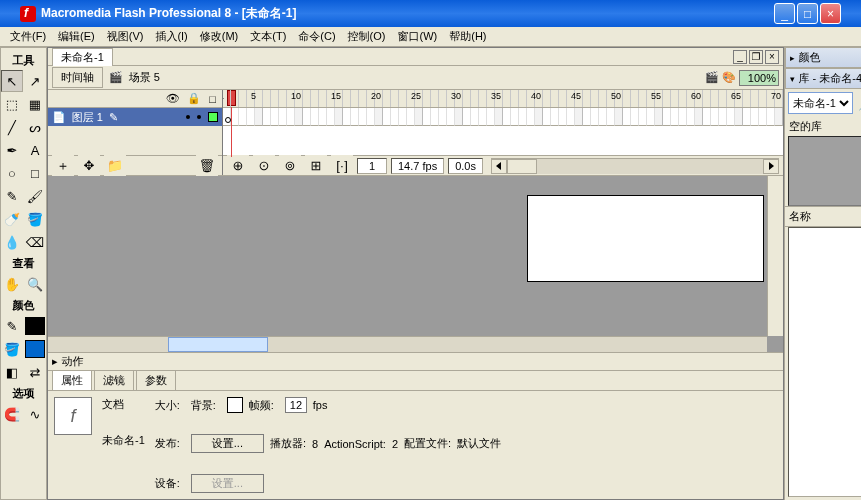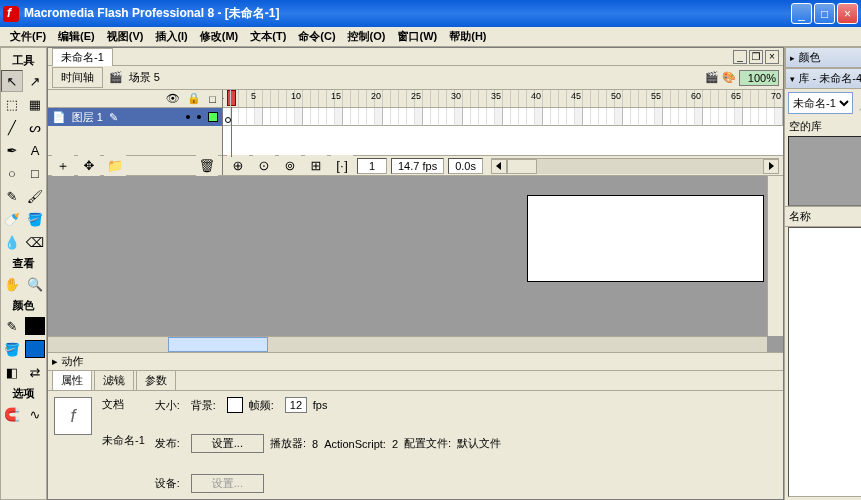--- a/index.html
+++ b/index.html
@@ -1,27 +1,27 @@
 <!DOCTYPE html>
 <html><head>
 <meta charset="utf-8">
 <style>
 * { margin: 0; padding: 0; box-sizing: border-box; font-family: "Microsoft Sans Serif", Tahoma, sans-serif; font-size: 11px; }
 body { background: #ece9d8; width: 861px; height: 500px; overflow: hidden; }
 
-.titlebar { background: linear-gradient(#0a5dd8,#2c7bea,#0a5dd8); height: 27px; display: flex; align-items: center; color: #fff; padding: 0 3px; }
+.titlebar { background: linear-gradient(#0a5dd8,#2c7bea,#0a5dd8); height: 27px; display: flex; align-items: center; color: #fff; padding: 0 20px; }
 .titlebar .icon { width: 16px; height: 16px; background: #d00; border-radius: 3px; margin-right: 5px; position: relative; }
 .titlebar .icon::after { content: "f"; position: absolute; color: #fff; font-weight: bold; font-style: italic; left: 4px; top: 0; font-size: 12px; }
 .titlebar .title { flex: 1; font-size: 12px; font-weight: bold; }
 .winbtns { display: flex; gap: 2px; }
 .winbtn { width: 21px; height: 21px; background: linear-gradient(#6fa3e8,#2c7bea); border: 1px solid #fff; border-radius: 3px; color: #fff; display: flex; align-items: center; justify-content: center; cursor: pointer; font-family: Arial; font-size: 12px; }
 .winbtn.close { background: linear-gradient(#e88,#d44); }
 
 .menubar { background: #ece9d8; height: 20px; display: flex; align-items: center; padding: 0 4px; border-bottom: 1px solid #aca899; }
-.menuitem { padding: 2px 6px; cursor: default; font-weight: bold; }
+.menuitem { padding: 2px 6px; cursor: default; }
 
 .body { display: flex; height: calc(500px - 27px - 20px); }
 
 .tools { width: 60px; background: #ece9d8; border: 1px solid #aca899; display: flex; flex-direction: column; align-items: center; padding-top: 2px; }
 .section-label { font-size: 11px; margin: 3px 0 2px 0; font-weight: bold; }
 .toolgrid { display: grid; grid-template-columns: 22px 22px; gap: 1px; }
 .toolbtn { width: 22px; height: 22px; background: #ece9d8; border: 1px solid transparent; display: flex; align-items: center; justify-content: center; cursor: pointer; font-size: 13px; }
 .toolbtn.active { background: #d4d0c8; border: 1px inset #aca899; }
 .swatch { width: 20px; height: 18px; border: 1px solid #000; }
 

